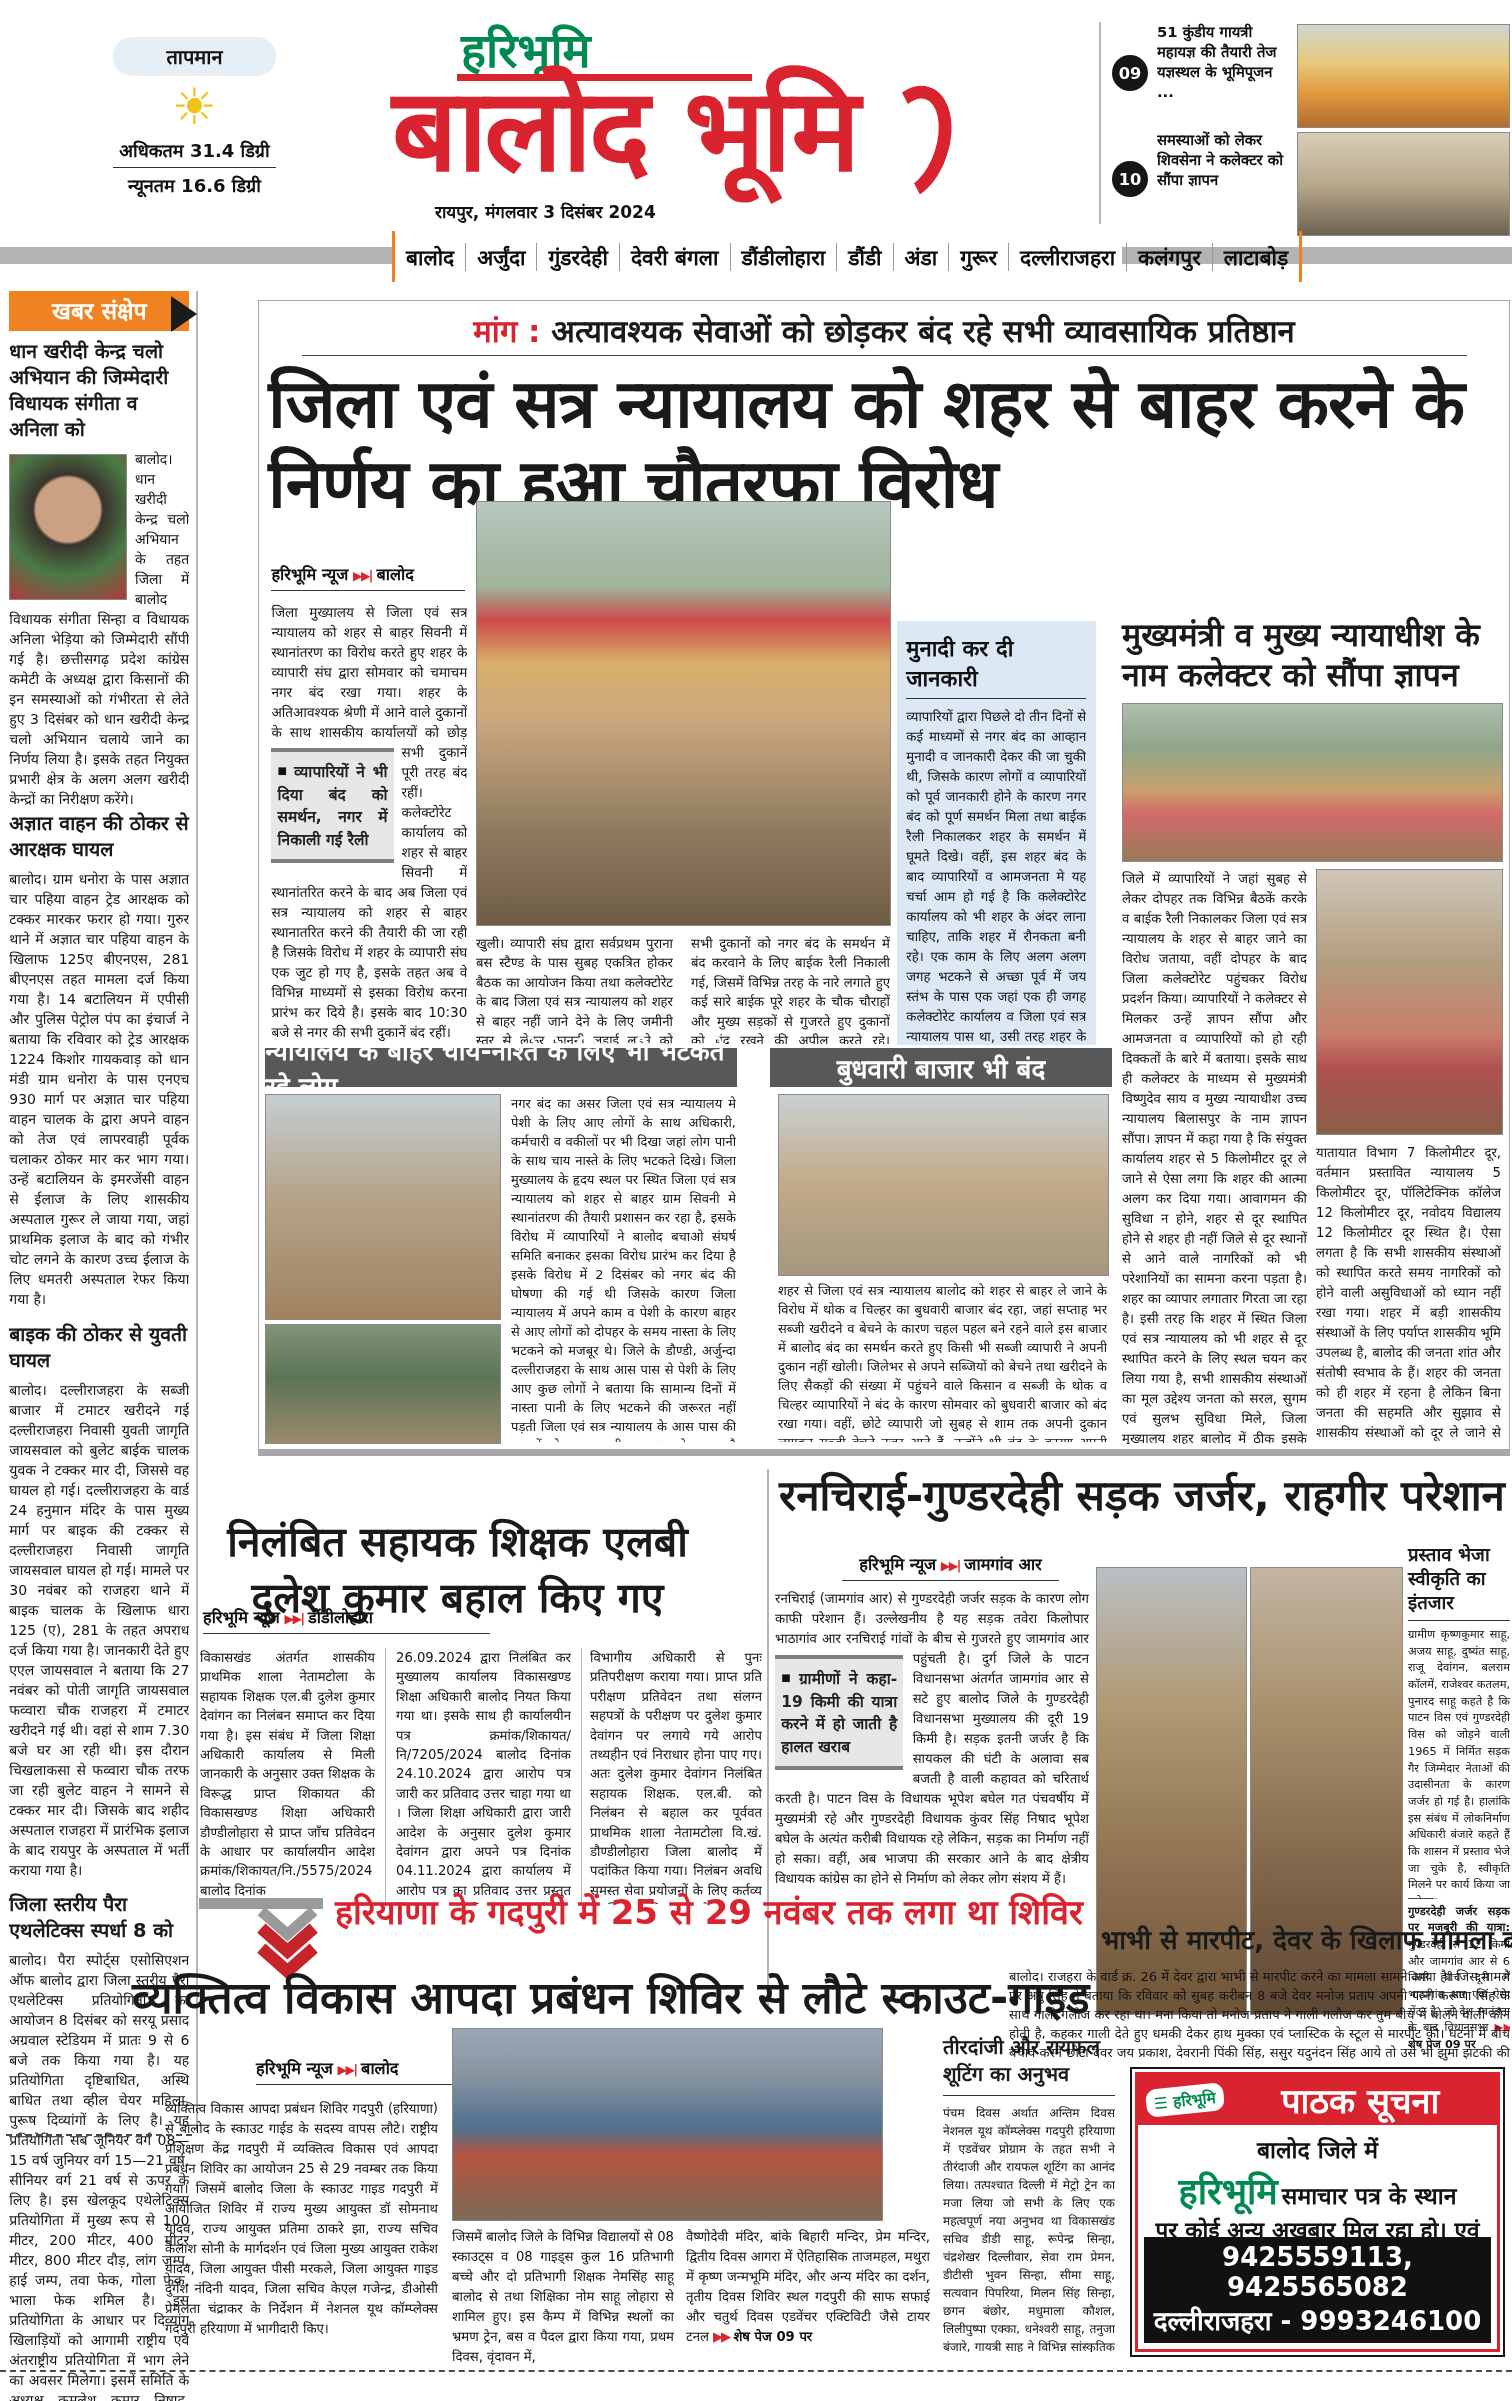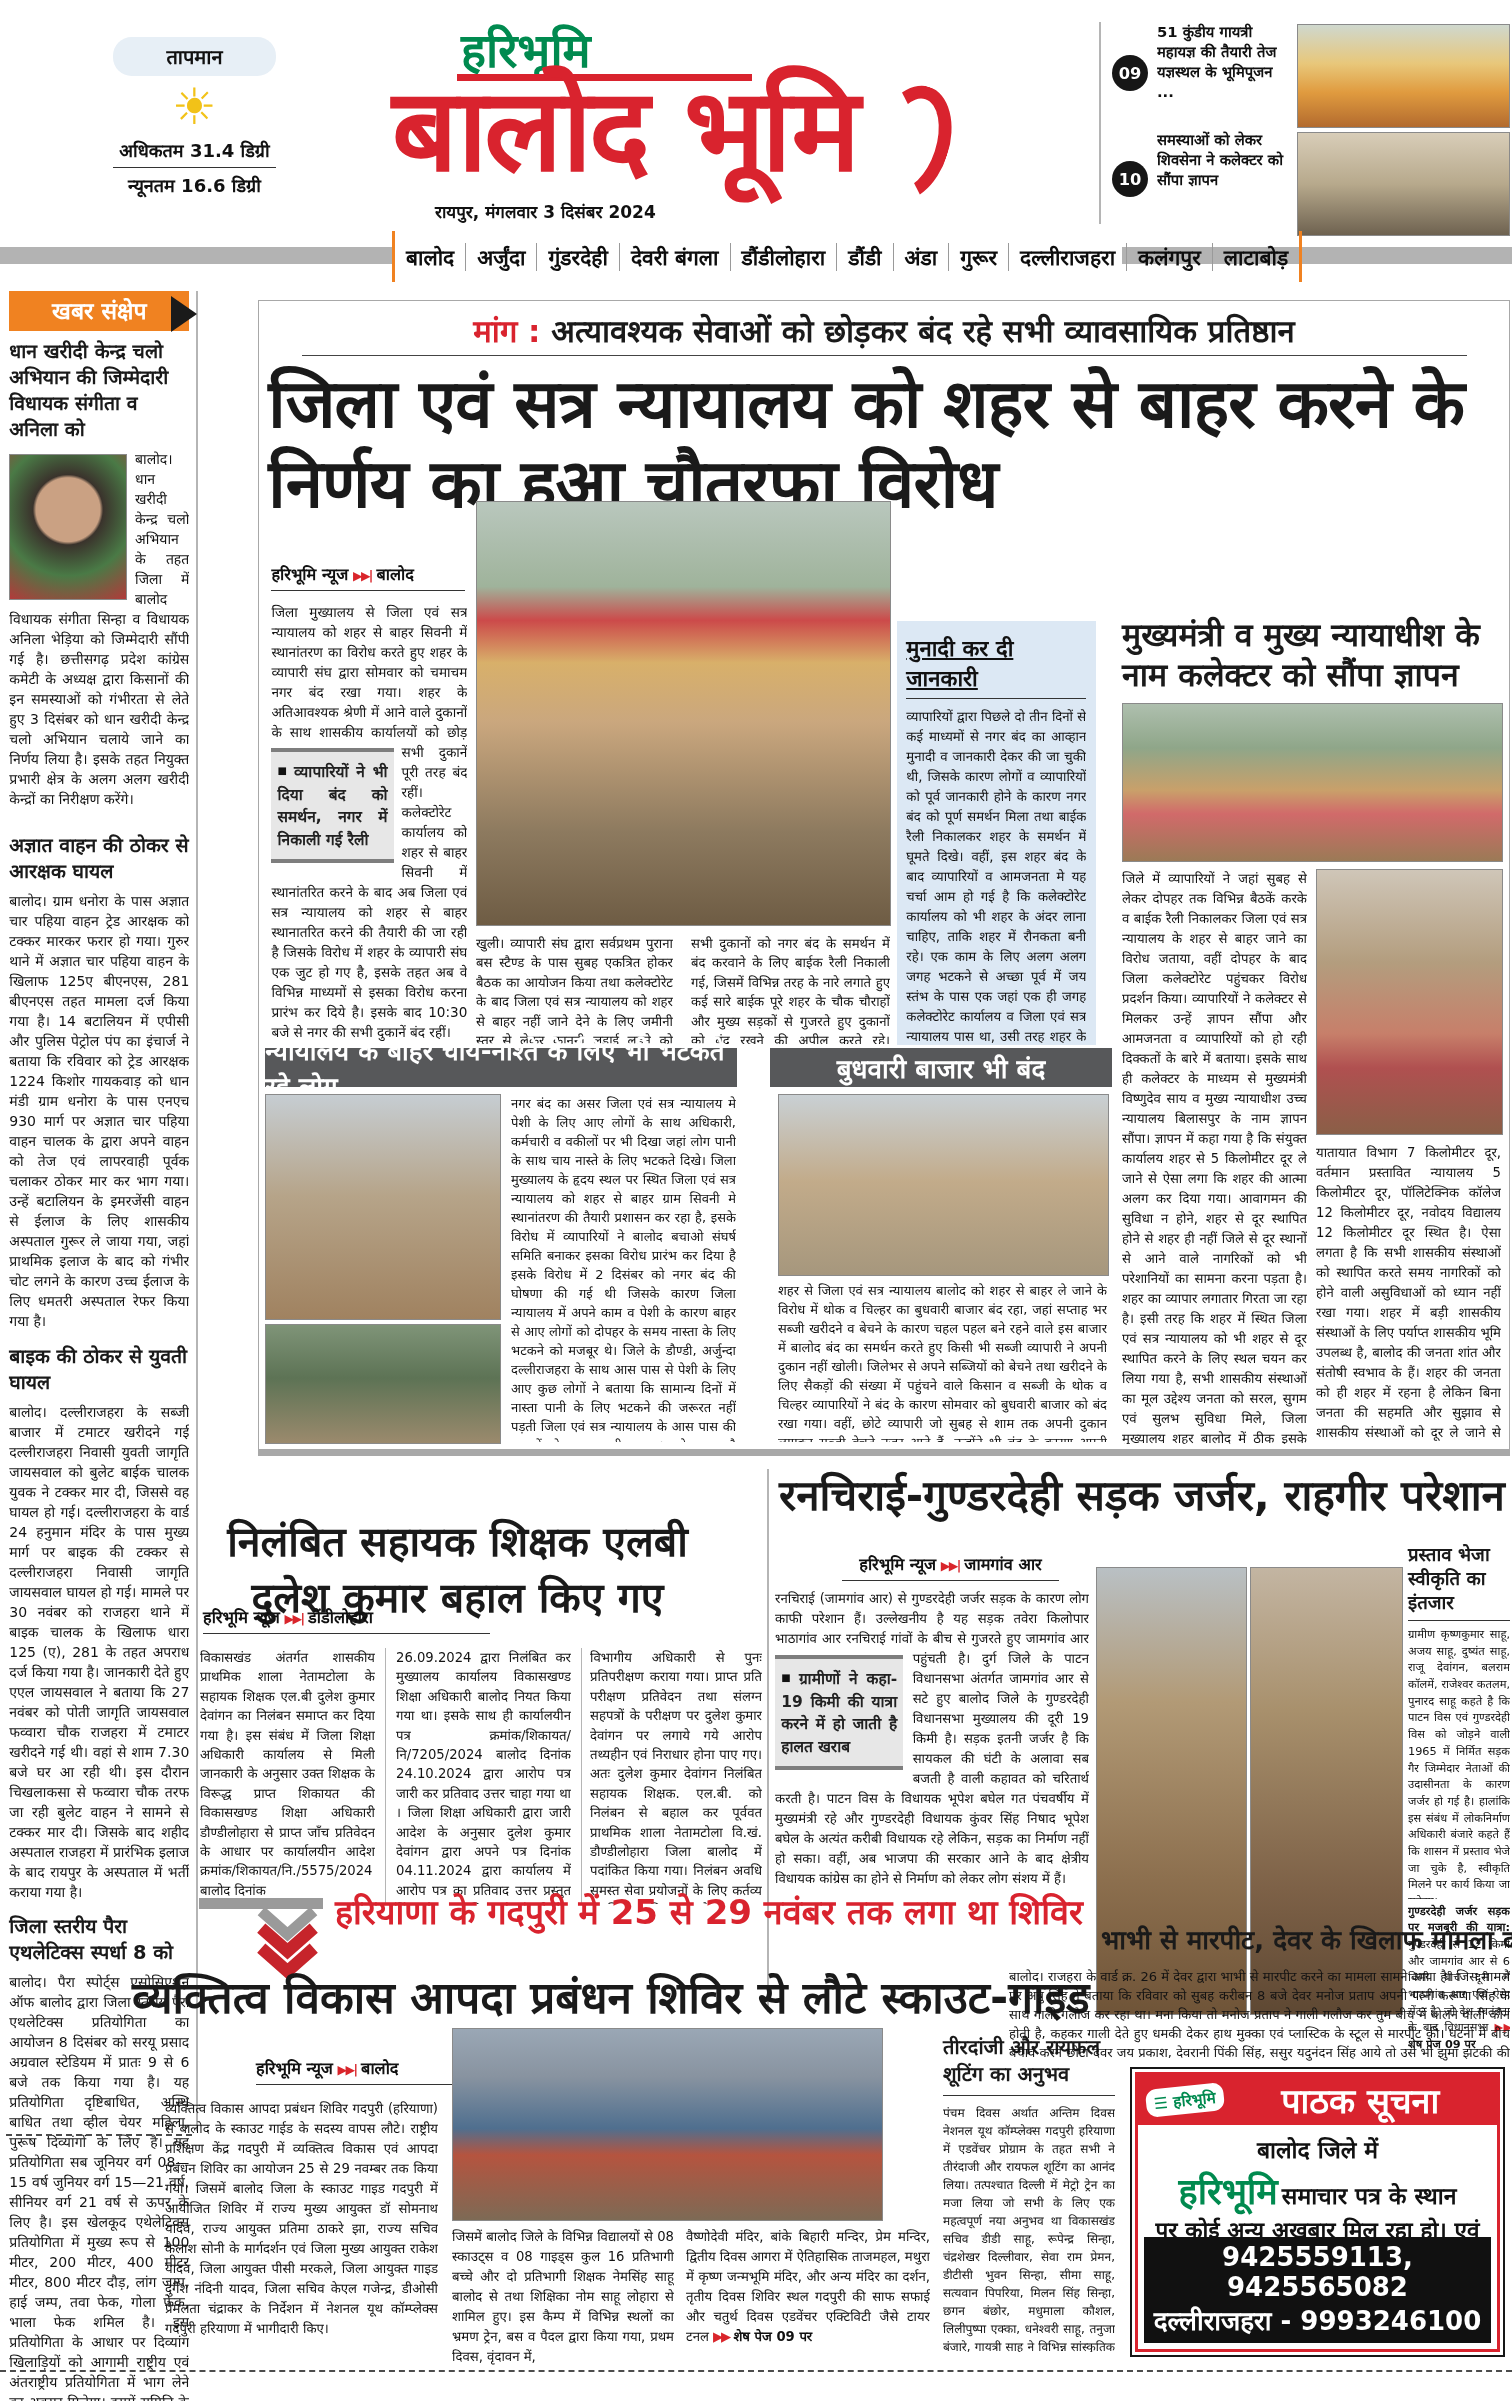--- a/index.html
+++ b/index.html
@@ -21,21 +21,21 @@
   .headline{font-weight:bold;color:#1a1a1a;}
   .vrule{background:#b5b5b5;width:1.6px;}
   .dash{border-top:2.3px dashed #4c4c4c;height:0;}
   .badge{width:36px;height:36px;border-radius:50%;background:#161616;color:#fff;display:flex;align-items:center;justify-content:center;font-size:16.3px;font-weight:bold;}
   .navcity{display:inline-block;padding:0 11px;border-right:1.6px solid #9a9a9a;font-weight:bold;font-size:21px;color:#0d0d0d;}
   .navcity:last-child{border-right:none;}
   .bracket{width:12.4px;height:45px;border:3.9px solid #f08221;}
   .bracket.l{border-right:none;}
   .bracket.r{border-left:none;}
   .bluebox{background:#dce8f4;padding:11px 9.3px;}
-  .bluebox h3{margin:0 0 7.8px 0;font-size:22px;border-bottom:1.6px solid #333;padding-bottom:6.2px;text-decoration:underline;}
+  .bluebox h3{margin:0 0 7.8px 0;font-size:22px;border-bottom:1.6px solid #333;padding-bottom:6.2px;}
 </style>
 </head>
 <body>
 
 <div id="page">
 
   <div class="abs" style="left:113px;top:37px;width:163px;">
     <div class="ctr b" style="background:#e7eff6;border-radius:18.6px;padding:6.2px 0;font-size:20px;">तापमान</div>
     <div class="ctr" style="font-size:50px;color:#f2c218;line-height:62px;">☀</div>
     <div class="ctr b" style="font-size:18px;border-bottom:1.6px solid #333;padding-bottom:4.7px;">अधिकतम 31.4 डिग्री</div>
@@ -78,21 +78,21 @@
     </div>
 
     <div style="margin-top:7.8px;">
       <div class="headline" style="font-size:19.4px;line-height:26px;">धान खरीदी केन्द्र चलो अभियान की जिम्मेदारी विधायक संगीता व अनिला को</div>
       <div class="txt" style="margin-top:6.2px;font-size:14px;line-height:20px;">
         <span class="ph" style="float:left;width:116px;height:144px;margin:4.7px 7.8px 3.1px 0;background:radial-gradient(circle at 50% 38%,#caa183 30%,#3a332c 33%,#4a7a46 62%,#b23a3a 100%);"></span>
         <span>बालोद। धान खरीदी केन्द्र चलो अभियान के तहत जिला में बालोद विधायक संगीता सिन्हा व विधायक अनिला भेड़िया को जिम्मेदारी सौंपी गई है। छत्तीसगढ़ प्रदेश कांग्रेस कमेटी के अध्यक्ष द्वारा किसानों की इन समस्याओं को गंभीरता से लेते हुए 3 दिसंबर को धान खरीदी केन्द्र चलो अभियान चलाये जाने का निर्णय लिया है। इसके तहत नियुक्त प्रभारी क्षेत्र के अलग अलग खरीदी केन्द्रों का निरीक्षण करेंगे।</span>
       </div>
     </div>
 
-    <div style="margin-top:24px;clear:both;">
+    <div style="margin-top:2px;clear:both;">
       <div class="headline" style="font-size:19.4px;line-height:26px;">अज्ञात वाहन की ठोकर से आरक्षक घायल</div>
       <div class="txt" style="margin-top:6.2px;font-size:14px;line-height:20px;">बालोद। ग्राम धनोरा के पास अज्ञात चार पहिया वाहन ट्रेड आरक्षक को टक्कर मारकर फरार हो गया। गुरुर थाने में अज्ञात चार पहिया वाहन के खिलाफ 125ए बीएनएस, 281 बीएनएस तहत मामला दर्ज किया गया है। 14 बटालियन में एपीसी और पुलिस पेट्रोल पंप का इंचार्ज ने बताया कि रविवार को ट्रेड आरक्षक 1224 किशोर गायकवाड़ को धान मंडी ग्राम धनोरा के पास एनएच 930 मार्ग पर अज्ञात चार पहिया वाहन चालक के द्वारा अपने वाहन को तेज एवं लापरवाही पूर्वक चलाकर ठोकर मार कर भाग गया। उन्हें बटालियन के इमरजेंसी वाहन से ईलाज के लिए शासकीय अस्पताल गुरूर ले जाया गया, जहां प्राथमिक इलाज के बाद को गंभीर चोट लगने के कारण उच्च ईलाज के लिए धमतरी अस्पताल रेफर किया गया है।</div>
     </div>
 
     <div style="margin-top:12.4px;">
       <div class="headline" style="font-size:19.4px;line-height:26px;">बाइक की ठोकर से युवती घायल</div>
       <div class="txt" style="margin-top:6.2px;font-size:14px;line-height:20px;">बालोद। दल्लीराजहरा के सब्जी बाजार में टमाटर खरीदने गई दल्लीराजहरा निवासी युवती जागृति जायसवाल को बुलेट बाईक चालक युवक ने टक्कर मार दी, जिससे वह घायल हो गई। दल्लीराजहरा के वार्ड 24 हनुमान मंदिर के पास मुख्य मार्ग पर बाइक की टक्कर से दल्लीराजहरा निवासी जागृति जायसवाल घायल हो गई। मामले पर 30 नवंबर को राजहरा थाने में बाइक चालक के खिलाफ धारा 125 (ए), 281 के तहत अपराध दर्ज किया गया है। जानकारी देते हुए एएल जायसवाल ने बताया कि 27 नवंबर को पोती जागृति जायसवाल फव्वारा चौक राजहरा में टमाटर खरीदने गई थी। वहां से शाम 7.30 बजे घर आ रही थी। इस दौरान चिखलाकसा से फव्वारा चौक तरफ जा रही बुलेट वाहन ने सामने से टक्कर मार दी। जिसके बाद शहीद अस्पताल राजहरा में प्रारंभिक इलाज के बाद रायपुर के अस्पताल में भर्ती कराया गया है।</div>
     </div>
 
     <div style="margin-top:12.4px;">

